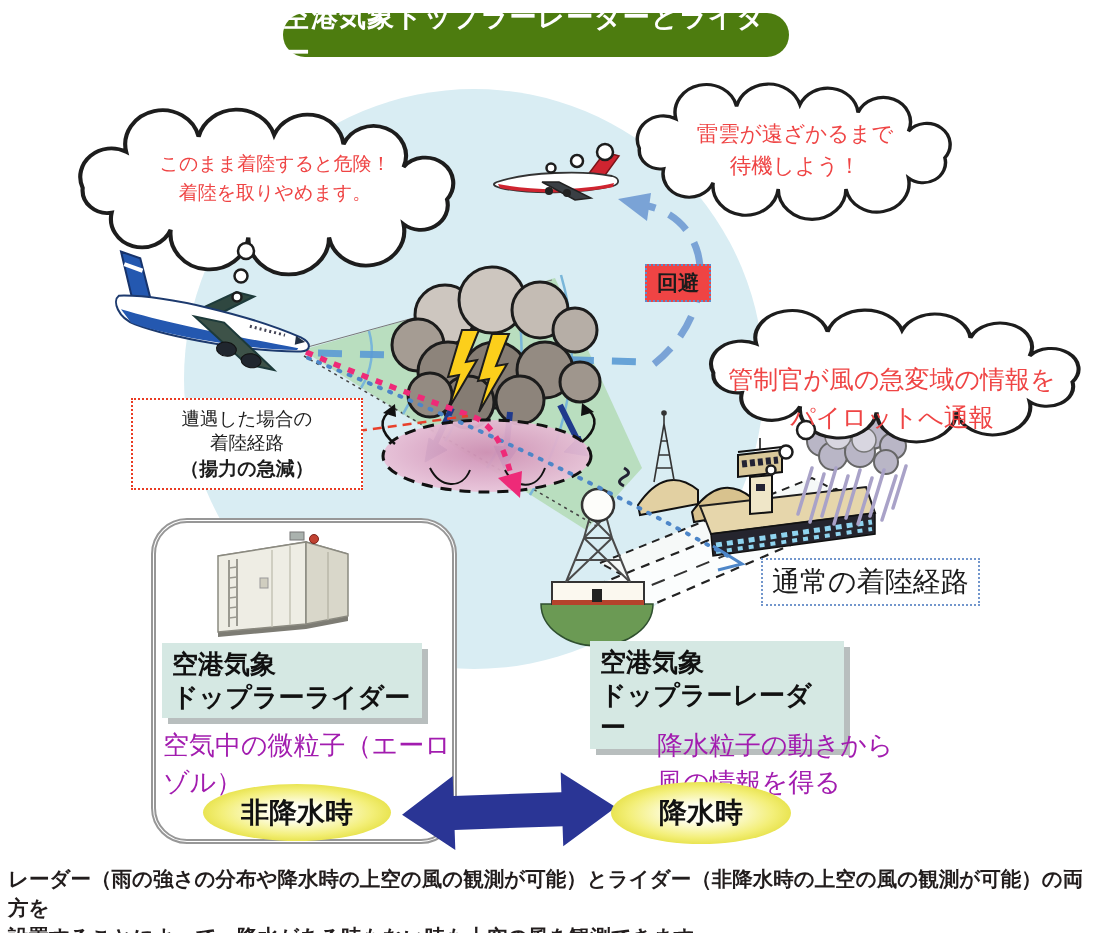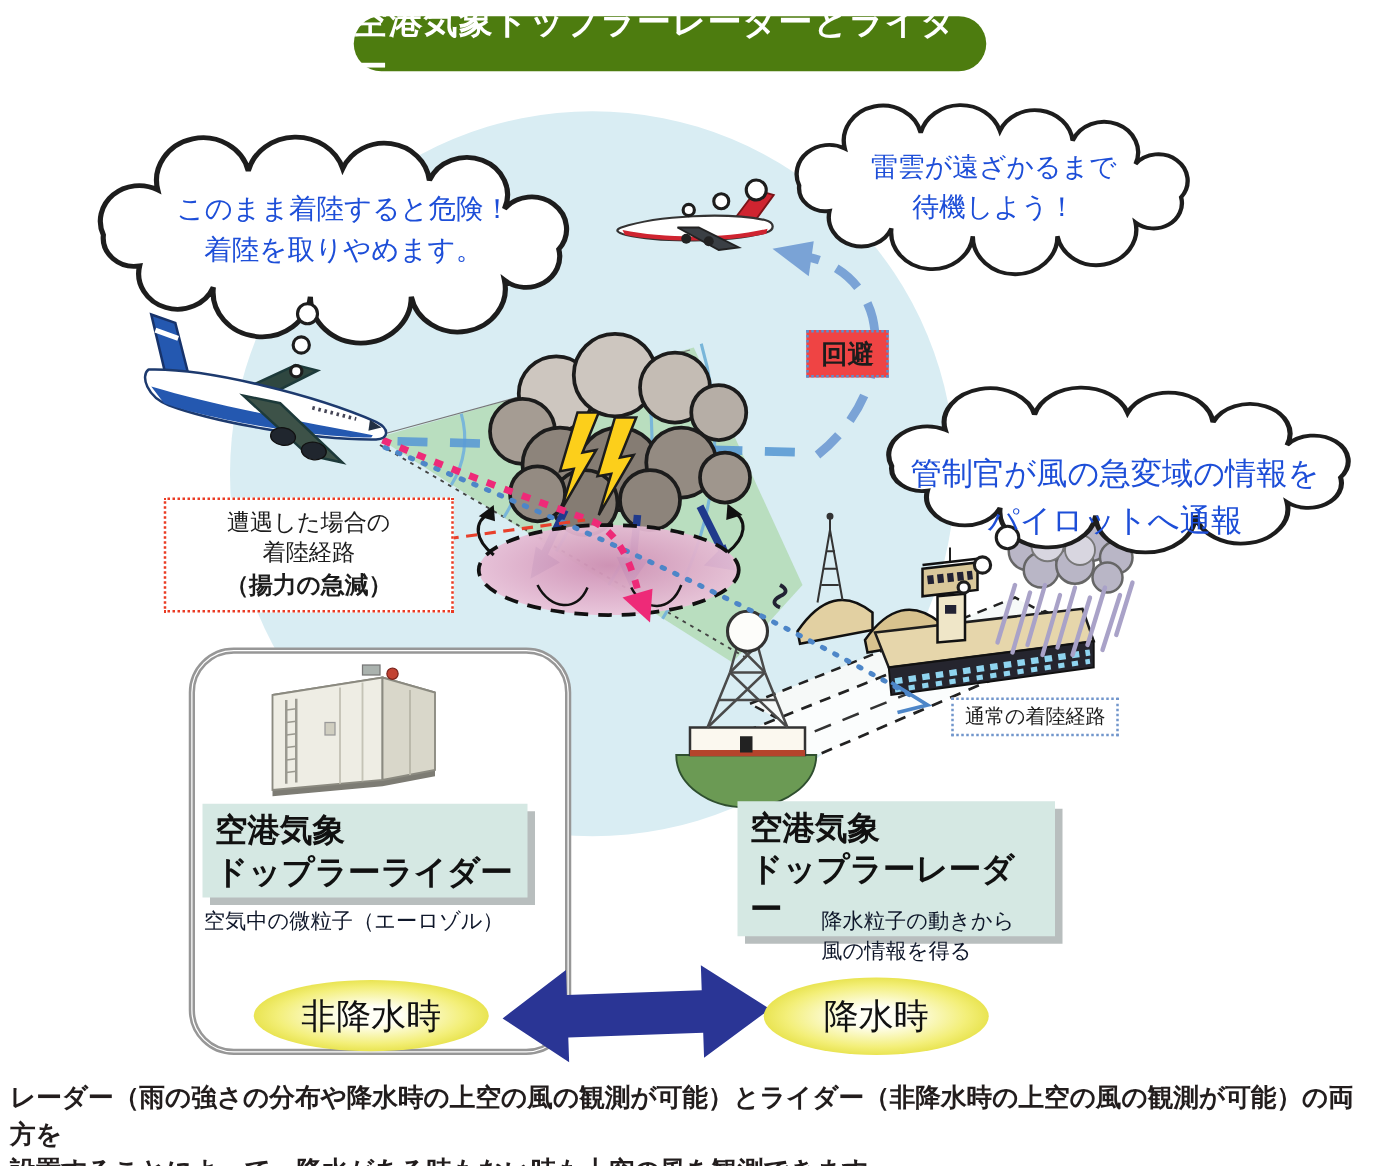--- a/index.html
+++ b/index.html
@@ -15,35 +15,35 @@
     left:283px;top:13px;width:506px;height:44px;
     background:#4d7c0f;border-radius:22px;
     display:flex;align-items:center;justify-content:center;
     color:#fff;font-weight:bold;font-size:27px;letter-spacing:1px;
     z-index:5;
   }
   
   .cloud-text{
     text-align:center;
     font-family:"Liberation Serif",serif;
-    color:#1d4ed8;z-index:6;line-height:1.5;
-  }
-  .ct-left{left:95px;top:150px;width:360px;font-size:22px;}
+    color:#ef4444;z-index:6;line-height:1.5;
+  }
+  .ct-left{left:95px;top:150px;width:360px;font-size:19px;}
   .ct-topright{left:650px;top:118px;width:290px;font-size:21.5px;}
   .ct-right{left:712px;top:333px;width:360px;font-size:25px;margin-top:28px;}
   
   .avoid-label{
     left:645px;top:264px;padding:3px 10px;background:#ef4444;
     border:2px dotted #5b8fd0;font-family:"Liberation Serif",serif;
     font-size:21px;font-weight:600;z-index:6;
   }
   .normal-label{
     left:761px;top:558px;padding:3px 9px;background:#fff;
     border:2px dotted #7296cc;font-family:"Liberation Serif",serif;
-    font-size:16px;z-index:6;
+    font-size:28px;z-index:6;
   }
   .micro-box{
     left:131px;top:398px;width:224px;padding:7px 2px;background:#fff;
     border:2px dotted #ea3b23;text-align:center;
     font-family:"Liberation Serif",serif;font-size:18.5px;line-height:1.32;
     z-index:6;
   }
   .micro-box .bold-line{font-family:"Liberation Sans",sans-serif;font-weight:bold;font-size:19px;}
   
   .equip-box{
@@ -52,28 +52,28 @@
     box-sizing:border-box;z-index:2;
   }
   .panel-header{
     background:#d5e8e3;box-shadow:6px 6px 0 rgba(125,136,136,.55);
     padding:5px 10px;font-weight:bold;font-size:26px;line-height:1.25;
     color:#111;z-index:4;
   }
   .ph-lidar{left:162px;top:643px;width:240px;}
   .ph-radar{left:590px;top:641px;width:234px;}
   .panel-desc{
-    font-family:Liberation Mono, monospace;font-size:17px;line-height:1.42;
-    color:#0f172a;z-index:4;
+    font-family:Liberation Sans, sans-serif;font-size:26px;line-height:1.42;
+    color:#a21caf;z-index:4;
   }
   .pd-lidar{left:163px;top:727px;width:300px;}
   .pd-radar{left:613px;top:727px;width:260px;margin-left:44px;}
   .badge{
     border-radius:50%;display:flex;align-items:center;justify-content:center;
-    font-weight:normal;font-size:28px;color:#111;z-index:4;
+    font-weight:bold;font-size:28px;color:#111;z-index:4;
     background:radial-gradient(closest-side,#fffff6 25%,#f3ef79 80%,#e9e452 100%);
   }
   .badge-lidar{left:203px;top:784px;width:188px;height:57px;}
   .badge-radar{left:611px;top:782px;width:180px;height:62px;}
   
   .caption{
     left:8px;top:864px;width:1094px;
     font-weight:600;font-size:20.5px;line-height:1.42;color:#221d1d;z-index:5;
   }
   svg{display:block;}

